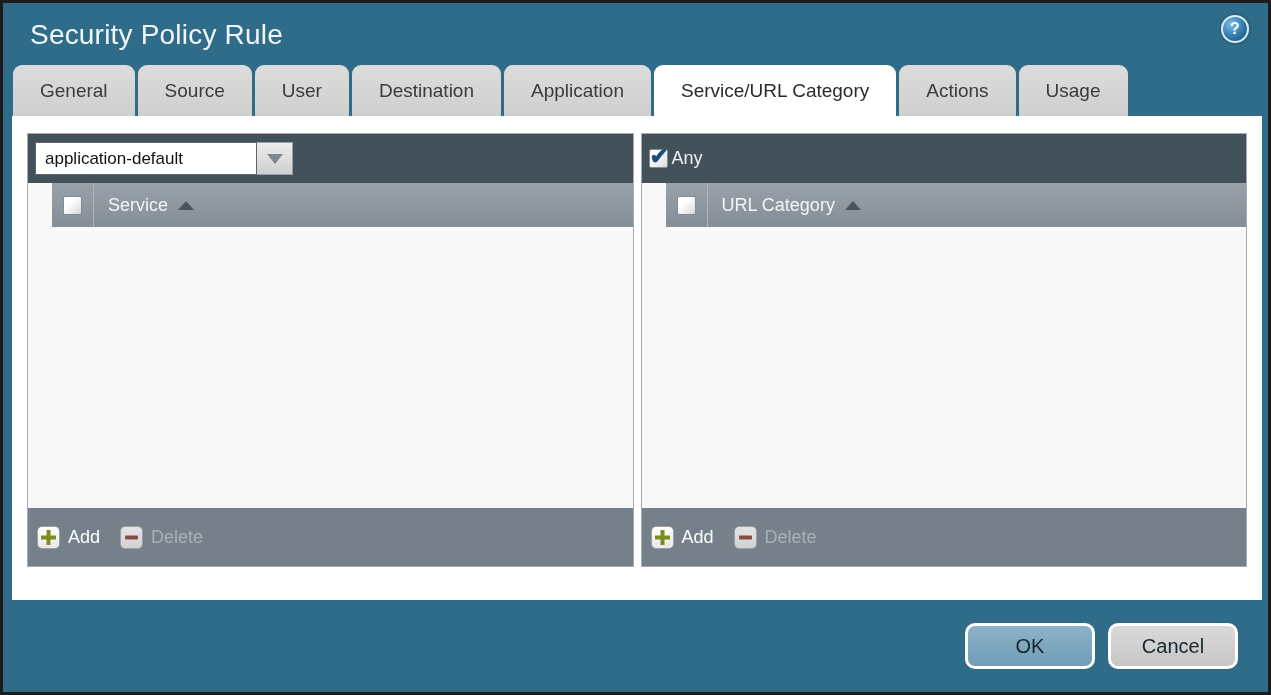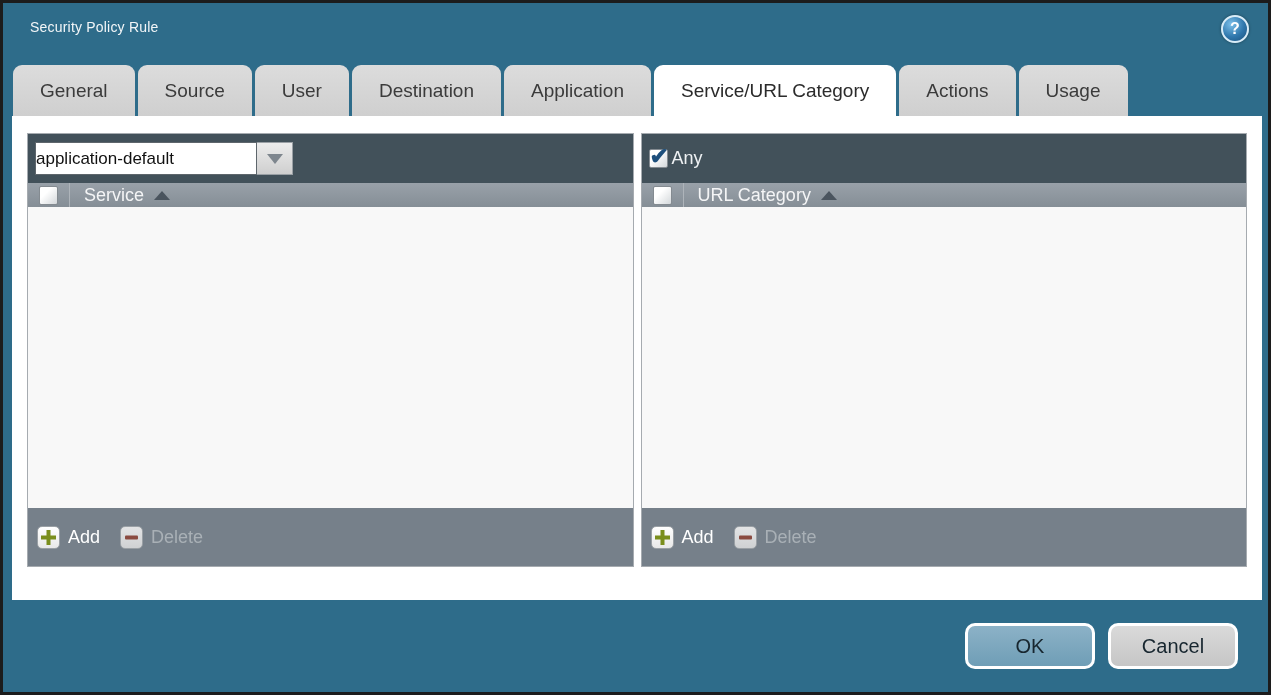--- a/index.html
+++ b/index.html
@@ -8,21 +8,21 @@
 
   .window{
     position:relative; width:1271px; height:695px;
     background:#2e6c8a; border:3px solid #1c1c1c; overflow:hidden;
   }
 
   
   .titlebar{ position:absolute; left:0; top:0; right:0; height:62px; }
   .title{
     position:absolute; left:27px; top:16px;
-    color:#f2f6f8; font-size:14px; letter-spacing:0.2px;
+    color:#f2f6f8; font-size:28px; letter-spacing:0.2px;
   }
   .help{
     position:absolute; right:19px; top:12px; width:28px; height:28px;
     border-radius:50%;
     background:radial-gradient(circle at 35% 30%, #7cc0ea 0%, #2f77ac 55%, #184f7c 100%);
     border:2px solid #d9ecf7;
     box-shadow:0 0 3px rgba(0,0,0,.4);
     color:#ffffff; font-size:16px; font-weight:bold;
     display:flex; align-items:center; justify-content:center;
     cursor:pointer;
@@ -55,25 +55,26 @@
     flex:1; height:434px;
     border:1px solid #a6abb0;
     display:flex; flex-direction:column;
     background:#f8f8f8;
   }
   .panel-header{
     height:49px; background:#42515a; flex:none;
     display:flex; align-items:center; padding:0 7px;
   }
   .col-header{
-    height:24px; flex:none;
+    height:44px; flex:none;
     background:linear-gradient(#99a1a9,#858e96);
     display:flex; align-items:center;
     color:#f4f5f6; font-size:18px;
     cursor:pointer;
+    margin-left:24px;
   }
   .cb-cell{
     width:42px; align-self:stretch; flex:none;
     display:flex; align-items:center; justify-content:center;
     border-right:1px solid #aeb4ba;
   }
   .col-label{ margin-left:14px; }
   .panel-body{ flex:1; background:#f8f8f8; }
   .panel-footer{
     height:58px; flex:none; background:#76808a;
@@ -92,21 +93,21 @@
     position:absolute; left:0px; top:-7px;
     color:#1d4f7c; font-size:23px; font-weight:bold;
   }
 
   .select{
     display:flex; align-items:stretch; height:33px; cursor:pointer;
   }
   .select-value{
     width:222px; background:#ffffff; border:1px solid #5e666c;
     color:#111111; font-size:17px;
-    display:flex; align-items:center; padding-left:0;
+    display:flex; align-items:center; padding-left:9px;
   }
   .select-btn{
     width:36px; background:linear-gradient(#ececec,#cfcfcf);
     border:1px solid #9aa0a5; border-left:none;
     display:flex; align-items:center; justify-content:center;
   }
   .tri-down{
     width:0; height:0;
     border-left:8px solid transparent; border-right:8px solid transparent;
     border-top:10px solid #7e868e;

